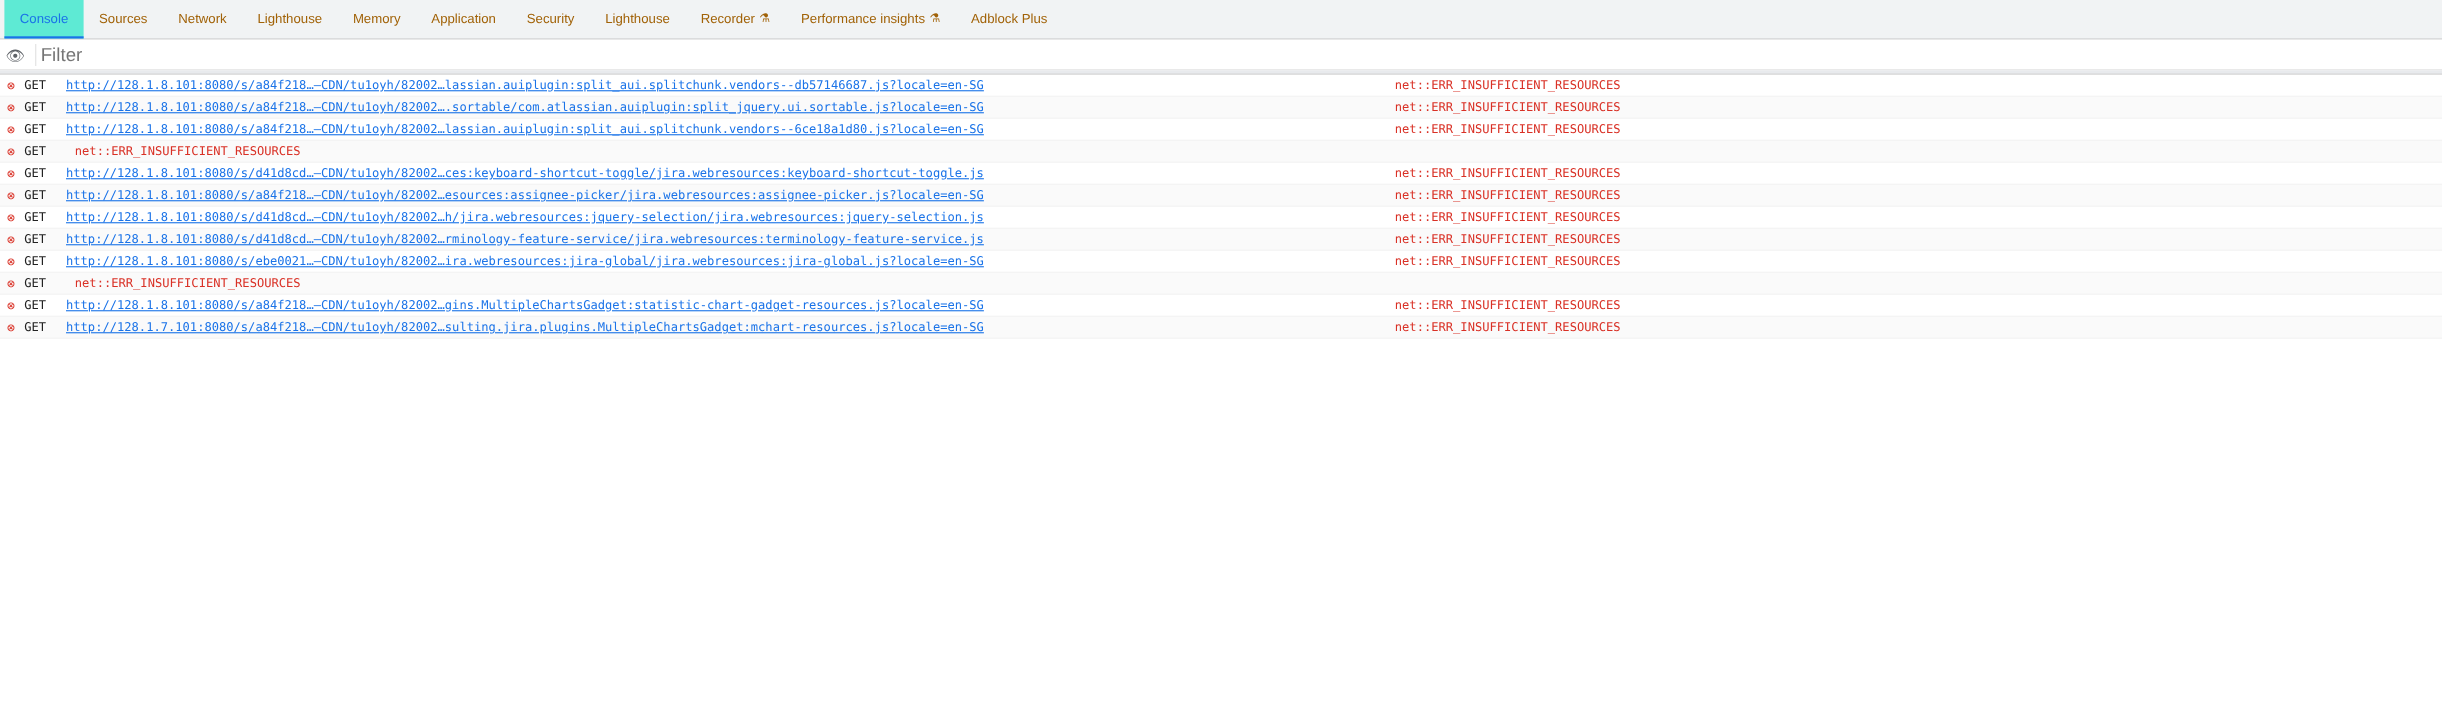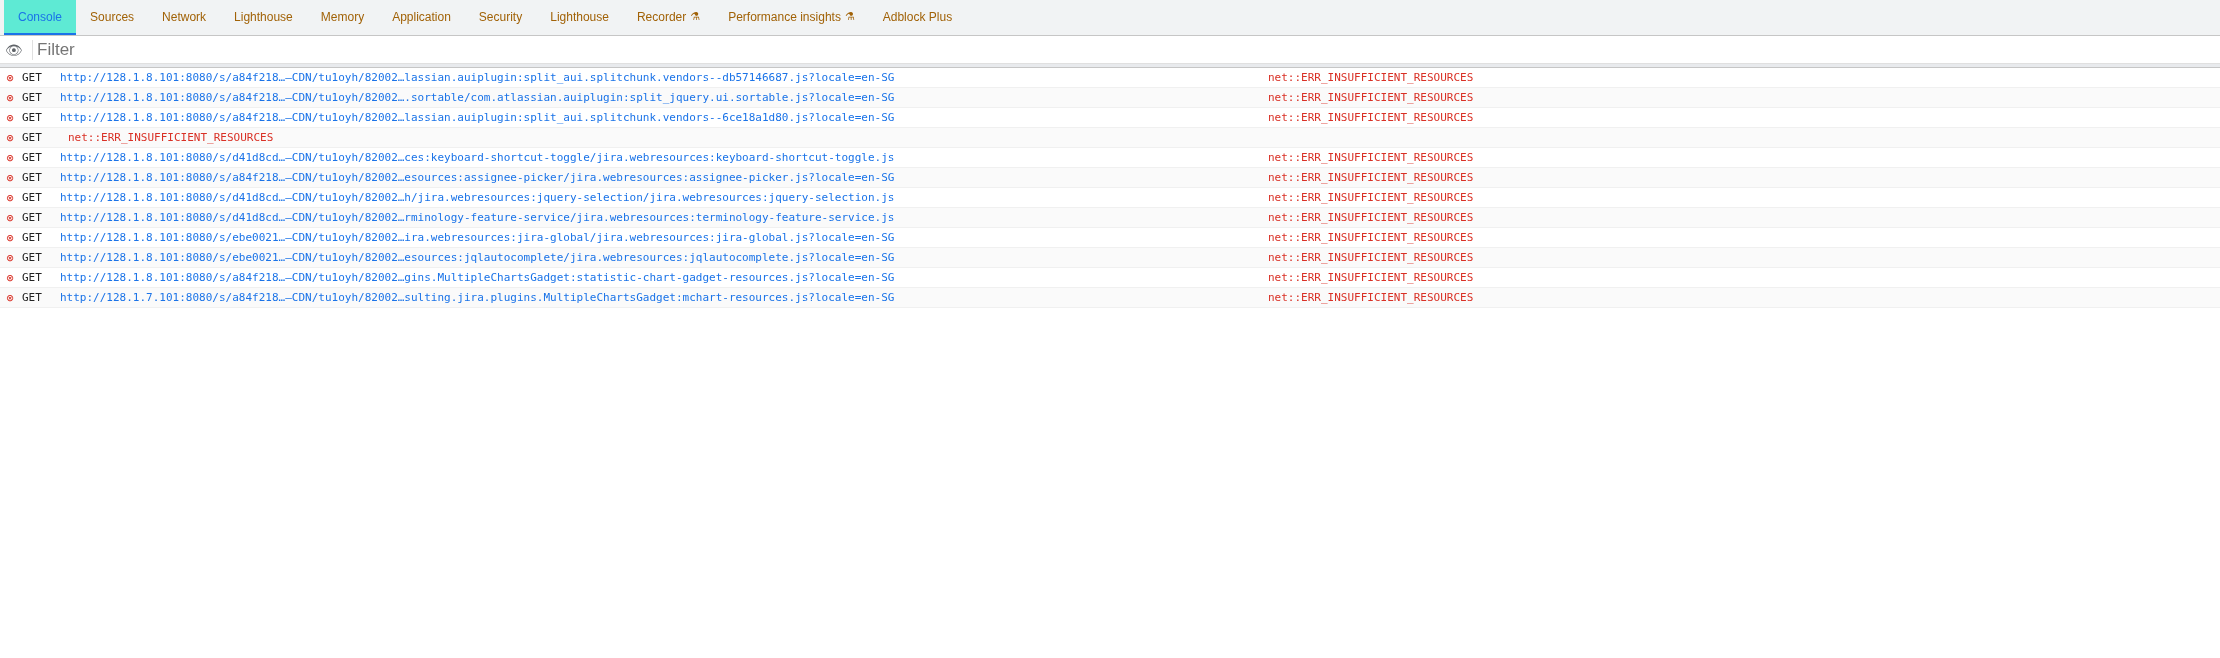--- a/index.html
+++ b/index.html
@@ -123,20 +123,21 @@
     .row-method {
       width: 40px;
       min-width: 40px;
       color: #222;
       padding-left: 2px;
     }
 
     .row-url {
       flex: 1;
       color: #1a73e8;
+      text-decoration: underline;
       cursor: pointer;
       white-space: nowrap;
       overflow: hidden;
       text-overflow: ellipsis;
       max-width: 1200px;
     }
 
     .row-status {
       min-width: 280px;
       color: #d93025;
@@ -226,21 +227,20 @@
     </div>
     <div class="network-row">
       <div class="row-icon">⊗</div>
       <div class="row-method">GET</div>
       <div class="row-url">http://128.1.8.101:8080/s/ebe0021…–CDN/tu1oyh/82002…ira.webresources:jira-global/jira.webresources:jira-global.js?locale=en-SG</div>
       <div class="row-status">net::ERR_INSUFFICIENT_RESOURCES</div>
     </div>
     <div class="network-row">
       <div class="row-icon">⊗</div>
       <div class="row-method">GET</div>
-      <div class="row-url">http://128.1.8.101:8080/s/ebe0021…–CDN/tu1oyh/82002…esources:jqlautocomplete/jira.webresources:jqlautocomplete.js?locale=en-SG</div>
       <div class="row-status">net::ERR_INSUFFICIENT_RESOURCES</div>
     </div>
     <div class="network-row">
       <div class="row-icon">⊗</div>
       <div class="row-method">GET</div>
       <div class="row-url">http://128.1.8.101:8080/s/a84f218…–CDN/tu1oyh/82002…gins.MultipleChartsGadget:statistic-chart-gadget-resources.js?locale=en-SG</div>
       <div class="row-status">net::ERR_INSUFFICIENT_RESOURCES</div>
     </div>
     <div class="network-row">
       <div class="row-icon">⊗</div>

